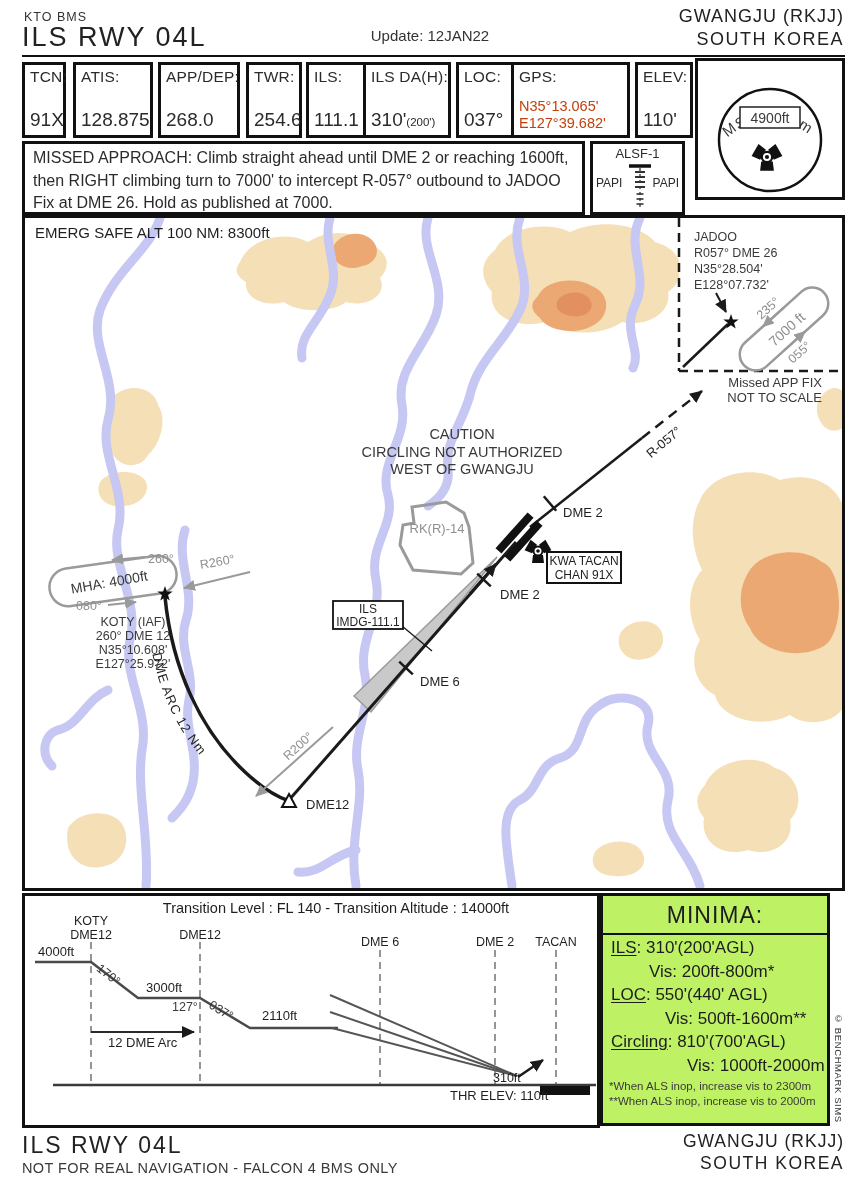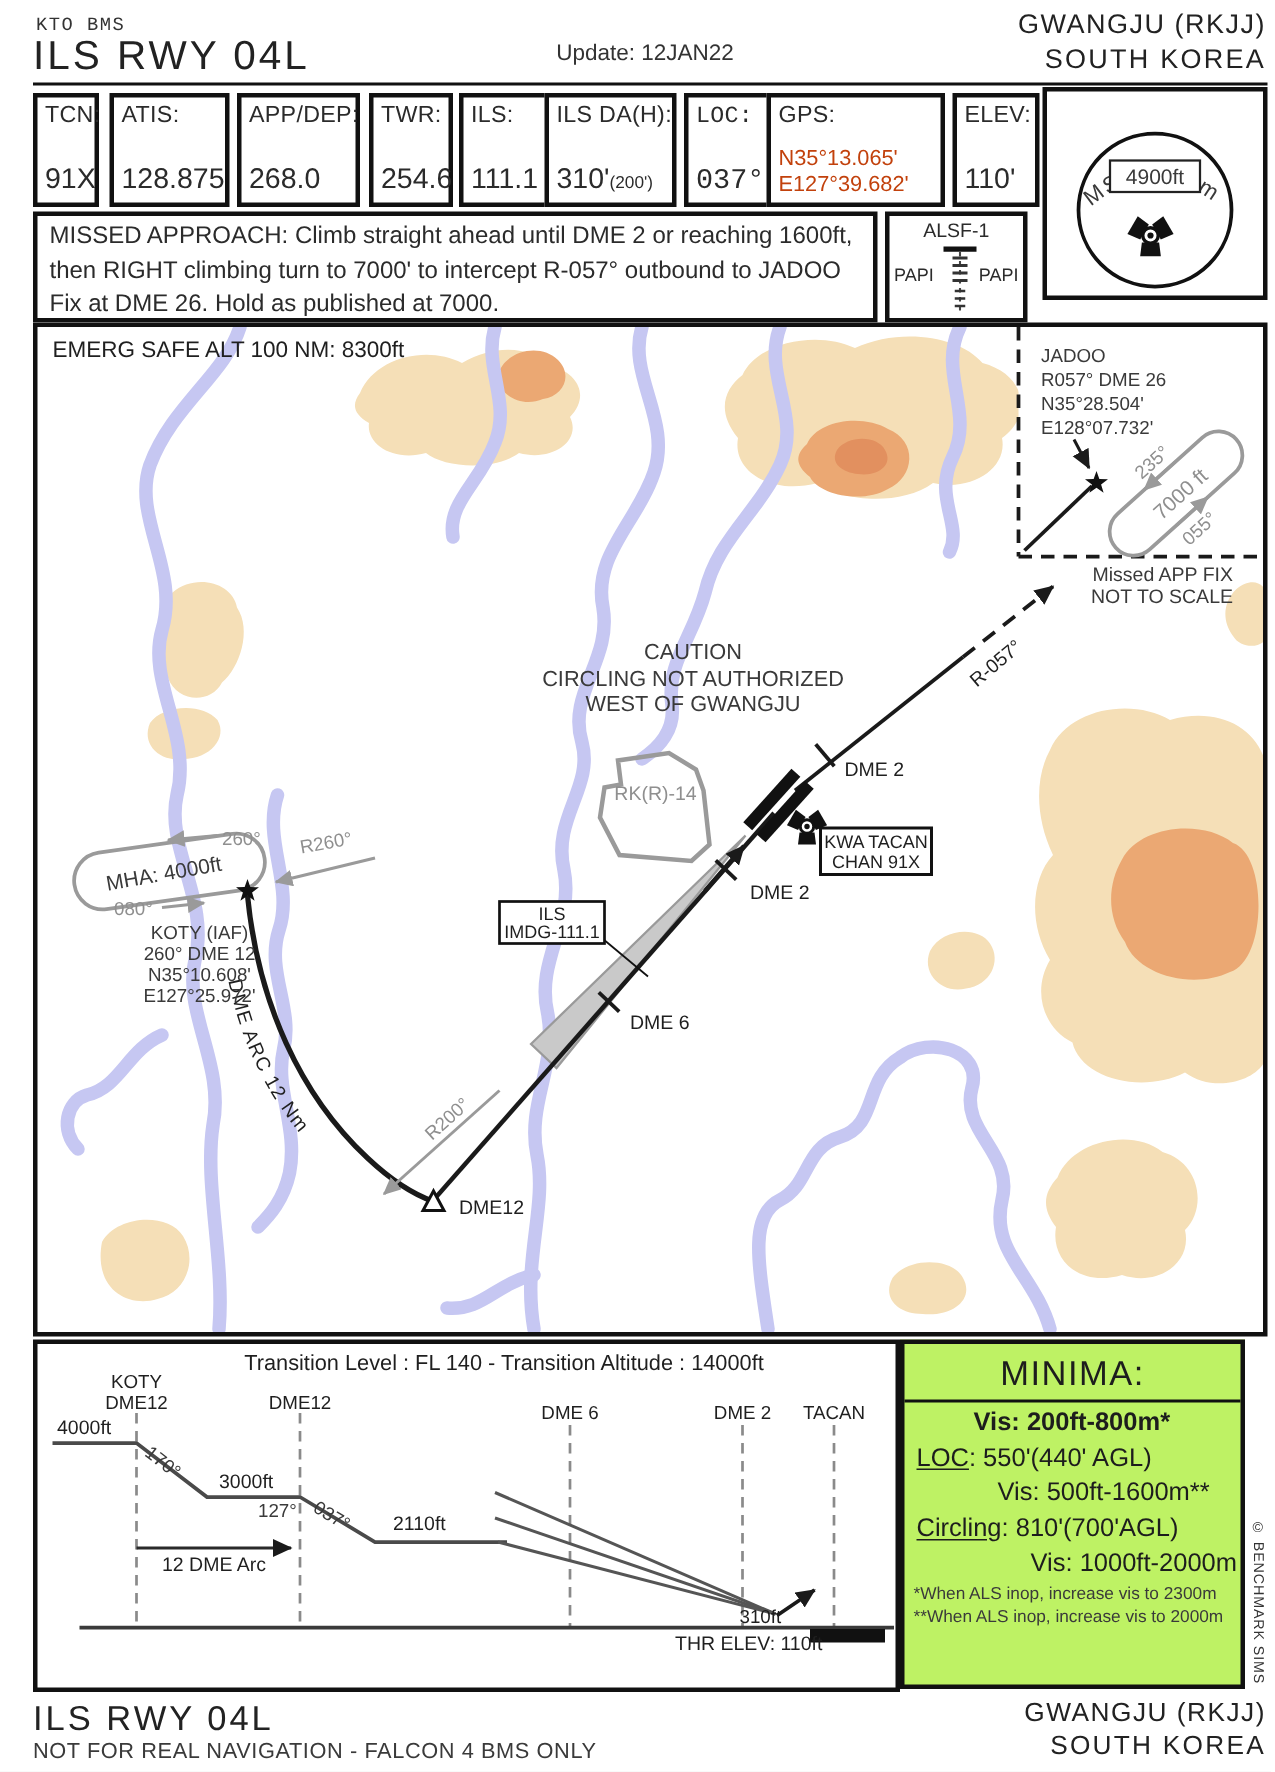--- a/index.html
+++ b/index.html
@@ -1,19 +1,19 @@
 <!DOCTYPE html>
 <html><head>
 <meta charset="utf-8">
 <style>
   * { box-sizing: border-box; margin: 0; padding: 0; }
   body { background: #e8e8e8; font-family: "Liberation Sans", sans-serif; }
   .page { position: relative; width: 850px; height: 1181px; background: #fff; color: #222; overflow: hidden; margin: 0 auto; }
   .abs { position: absolute; }
-  .hdr-small { left: 24px; top: 10px; font-size: 12.5px; letter-spacing: 1px; color: #333; font-family: Liberation Mono, monospace; }
+  .hdr-small { left: 24px; top: 10px; font-size: 12.5px; letter-spacing: 1px; color: #333; }
   .hdr-proc { left: 22px; top: 22px; font-size: 27px; letter-spacing: 2px; color: #222; }
   .hdr-update { left: 320px; top: 27px; width: 220px; text-align: center; font-size: 15px; color: #333; }
   .hdr-airport { right: 6px; top: 6px; width: 300px; text-align: right; font-size: 18px; letter-spacing: 1px; color: #222; }
   .hdr-country { right: 6px; top: 29px; width: 300px; text-align: right; font-size: 18px; letter-spacing: 1.5px; color: #222; }
   .hdr-rule { left: 22px; top: 55px; width: 823px; height: 2px; background: #111; }
   .fcell { position: absolute; top: 62px; height: 76px; border: 3px solid #111; background: #fff; }
   .flabel { position: absolute; top: 3px; left: 5px; font-size: 15.5px; letter-spacing: 0.2px; color: #2b2b2b; white-space: nowrap; }
   .fval { position: absolute; bottom: 4px; left: 5px; font-size: 19px; color: #2b2b2b; white-space: nowrap; }
   .fval .small { font-size: 11.5px; }
   .fval2 { position: absolute; bottom: 3px; left: 5px; font-size: 14.5px; line-height: 17px; color: #c2410c; white-space: nowrap; }
@@ -21,21 +21,21 @@
   .ma-box { left: 22px; top: 141px; width: 563px; height: 74px; border: 3px solid #111; background: #fff; padding: 3px 8px; font-size: 16px; line-height: 22.5px; color: #2b2b2b; }
   .alsf-box { left: 590px; top: 141px; width: 95px; height: 74px; border: 3px solid #111; background: #fff; }
   .alsf-title { position: absolute; top: 2px; width: 100%; text-align: center; font-size: 13px; color: #2b2b2b; }
   .papi-l { position: absolute; left: 3px; top: 32px; font-size: 12px; color: #2b2b2b; }
   .papi-r { position: absolute; right: 3px; top: 32px; font-size: 12px; color: #2b2b2b; }
   .plan-wrap { left: 22px; top: 215px; width: 823px; height: 676px; border: 3px solid #111; background: #fff; }
   .profile-wrap { left: 22px; top: 893px; width: 578px; height: 235px; border: 3px solid #111; background: #fff; }
   .minima-box { left: 600px; top: 893px; width: 230px; height: 233px; border: 3px solid #111; background: #bef264; }
   .minima-title { font-size: 23px; letter-spacing: 1px; text-align: center; padding: 6px 0 4px 0; border-bottom: 2px solid #111; color: #1d1d1d; }
   .mrow { font-size: 17px; line-height: 21.5px; color: #1d1d1d; padding-left: 8px; white-space: nowrap; margin-top: 2px; }
-  .mvis1 { padding-left: 46px; font-weight: bold; } .mvis2 { padding-left: 62px; } .mvis3 { padding-left: 84px; }
+  .mvis1 { padding-left: 46px; } .mvis2 { padding-left: 62px; } .mvis3 { padding-left: 84px; }
   .mnote { font-size: 11.5px; line-height: 15px; color: #3a3a3a; padding-left: 6px; white-space: nowrap; }
   .u { text-decoration: underline; text-underline-offset: 2px; }
   .copyright { left: 833px; top: 1013px; writing-mode: vertical-rl; font-size: 9.5px; letter-spacing: 0.6px; color: #333; }
   .ftr-proc { left: 22px; top: 1132px; font-size: 23px; letter-spacing: 2px; color: #222; }
   .ftr-disc { left: 22px; top: 1160px; font-size: 14.5px; letter-spacing: 0.4px; color: #3a3a3a; }
   .ftr-airport { right: 6px; top: 1131px; width: 300px; text-align: right; font-size: 17.5px; letter-spacing: 1px; color: #222; }
   .ftr-country { right: 6px; top: 1153px; width: 300px; text-align: right; font-size: 17.5px; letter-spacing: 1.5px; color: #222; }
   svg text { font-family: "Liberation Sans", sans-serif; fill: #3a3a3a; }
   .t12 { font-size: 12px; } .t125 { font-size: 12.5px; } .t13 { font-size: 13px; }
   .t14 { font-size: 14px; } .t145 { font-size: 14.5px; } .t15 { font-size: 15px; }
@@ -71,21 +71,21 @@
     <div class="fval">254.6</div>
   </div>
   <div class="fcell" style="left:306px;width:76px;">
     <div class="flabel">ILS:</div>
     <div class="fval">111.1</div>
   </div>
   <div class="fcell" style="left:363px;width:88px;">
     <div class="flabel">ILS DA(H):</div>
     <div class="fval"><span>310'</span><span class="small">(200')</span></div>
   </div>
-  <div class="fcell" style="left:456px;width:71px;font-family:Liberation Mono, monospace;">
+  <div class="fcell" style="left:456px;width:71px;">
     <div class="flabel">LOC:</div>
     <div class="fval">037°</div>
   </div>
   <div class="fcell" style="left:511px;width:119px;">
     <div class="flabel">GPS:</div>
     <div class="fval2">
       <div>N35°13.065'</div>
       <div>E127°39.682'</div>
     </div>
   </div>
@@ -335,20 +335,21 @@
       <defs>
         <marker id="mB2" markerUnits="userSpaceOnUse" markerWidth="16" markerHeight="14" refX="12" refY="6" orient="auto">
             <path d="M0,0 L13,6 L0,12 Z" fill="#1a1a1a"></path>
           </marker>
       </defs>
     </svg>
   </div>
 
   <div class="abs minima-box">
     <div class="minima-title">MINIMA:</div>
+    <div class="mrow"><span class="u">ILS</span><span>: 310'(200'AGL)</span></div>
     <div class="mrow mvis1">Vis: 200ft-800m*</div>
     <div class="mrow"><span class="u">LOC</span><span>: 550'(440' AGL)</span></div>
     <div class="mrow mvis2">Vis: 500ft-1600m**</div>
     <div class="mrow"><span class="u">Circling</span><span>: 810'(700'AGL)</span></div>
     <div class="mrow mvis3">Vis: 1000ft-2000m</div>
     <div class="mnote" style="margin-top:3px;">*When ALS inop, increase vis to 2300m</div>
     <div class="mnote">**When ALS inop, increase vis to 2000m</div>
   </div>
 
   <div class="abs copyright">© BENCHMARK SIMS</div>

